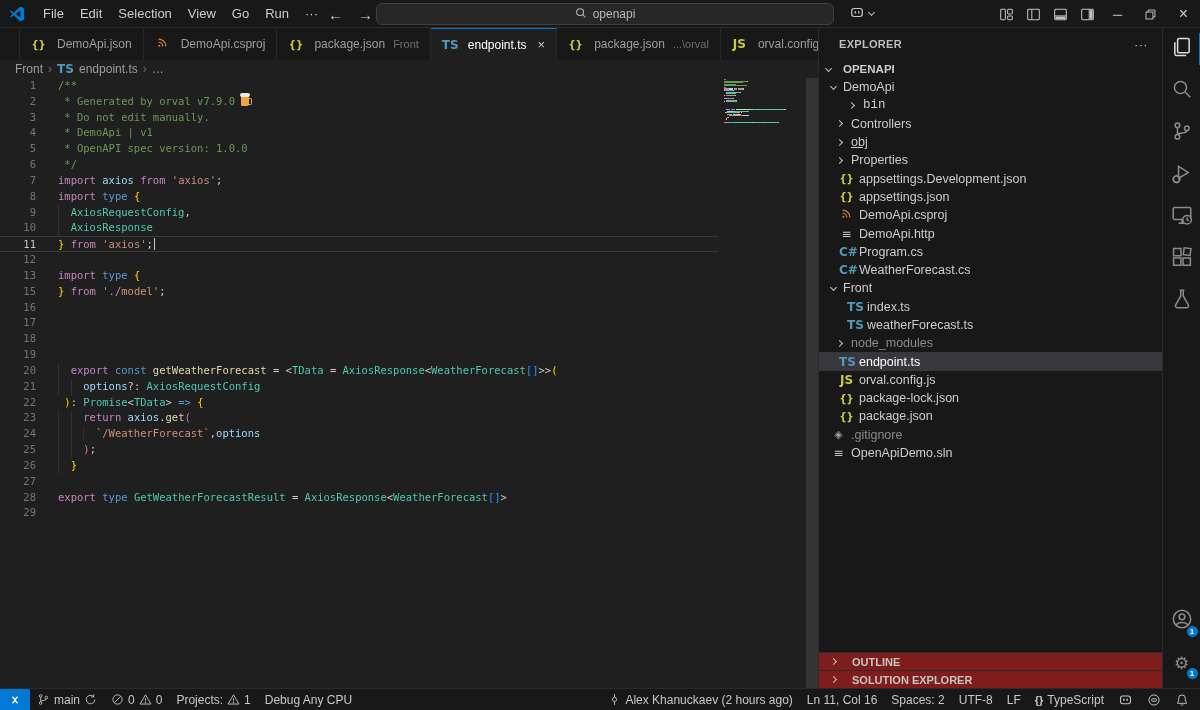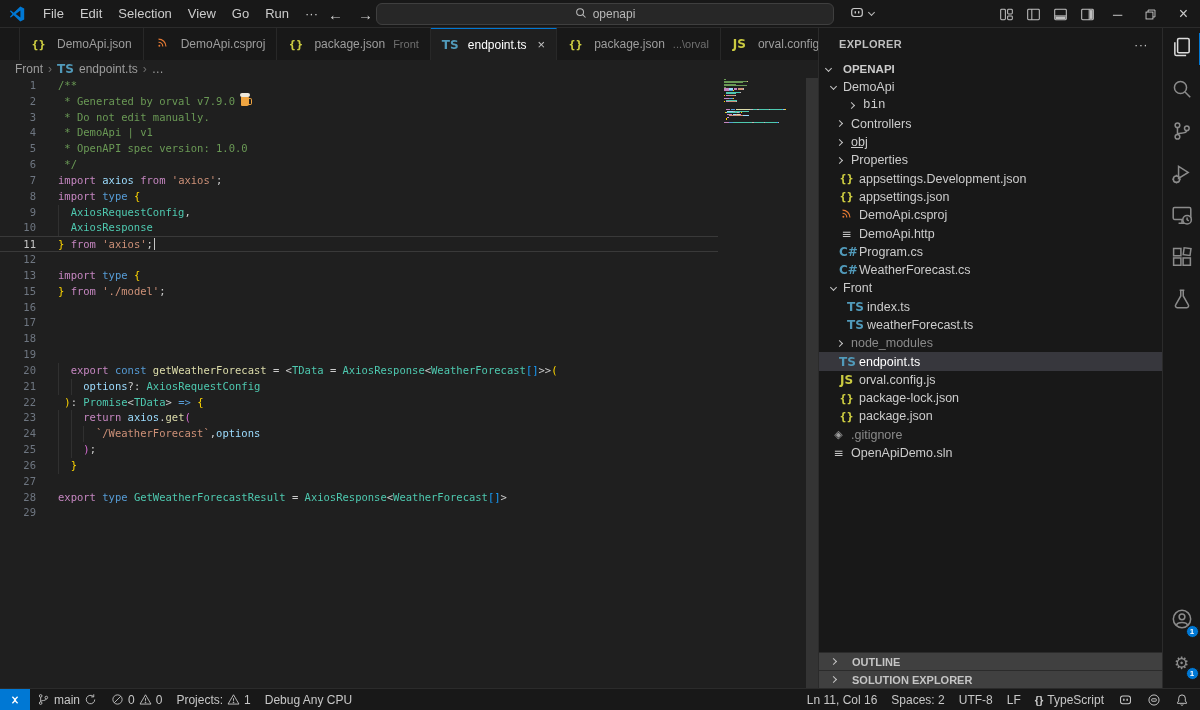--- a/index.html
+++ b/index.html
@@ -83,21 +83,21 @@
   .trow.dim .lbl{ color:#8a8a8a; }
   .chev{ width:5px; height:5px; border-right:1.2px solid #c5c5c5; border-bottom:1.2px solid #c5c5c5;
          flex:none; margin-right:7px; }
   .chev.open{ transform:rotate(45deg); margin-top:-2px; }
   .chev.closed{ transform:rotate(-45deg); margin-left:-2px; margin-right:9px; }
   .fi{ width:15px; flex:none; text-align:center; margin-right:5px; font-weight:bold; font-size:12px;
        font-family:"DejaVu Sans",sans-serif; }
   .fi-json{ color:#cbcb41; font-size:10px; } .fi-ts{ color:#519aba; } .fi-js{ color:#cbcb41; }
   .fi-cs{ color:#519aba; } .fi-txt{ color:#c5c5c5; font-size:12px; font-weight:normal; }
   .fi-git{ color:#9d9d9d; font-size:11px; font-weight:normal; }
-  .panels{ position:absolute; left:0; bottom:0; width:100%; background:#404040; }
+  .panels{ position:absolute; left:0; bottom:0; width:100%; background:#7f1d1d; }
   .panel-row{ height:18px; border-top:1px solid #2b2b2b; display:flex; align-items:center; gap:7px;
               padding-left:14px; font-size:11px; font-weight:bold; color:#c5c5c5; }
 
   
   .activitybar{ position:absolute; left:1162px; top:28px; width:38px; height:660px; background:#181818;
                 border-left:1px solid #2b2b2b; display:flex; flex-direction:column; align-items:center; }
   .ab-item{ width:38px; height:42px; display:flex; align-items:center; justify-content:center;
             color:#8b8b8b; position:relative; }
   .ab-item.active{ color:#dcdcdc; }
   .ab-item.active::after{ content:''; position:absolute; right:0; top:5px; height:32px; width:2px; background:#0078d4; }
@@ -537,20 +537,29 @@
             <circle cx="8" cy="11.5" r="0.5" fill="currentColor"></circle>
           </svg>
         </span>
       <span>1</span>
     </div>
     <div class="sb-item">
       <span>Debug Any CPU</span>
     </div>
     <div class="sb-right">
       <div class="sb-item">
+        <span>
+            <svg width="13" height="13" viewBox="0 0 16 16" fill="none" stroke="currentColor" stroke-width="1.1">
+              <circle cx="8" cy="8" r="2.6"></circle>
+              <path d="M8 1.2 V5.4 M8 10.6 V14.8"></path>
+            </svg>
+          </span>
+        <span>Alex Khanuckaev (2 hours ago)</span>
+      </div>
+      <div class="sb-item">
         <span>Ln 11, Col 16</span>
       </div>
       <div class="sb-item">
         <span>Spaces: 2</span>
       </div>
       <div class="sb-item">
         <span>UTF-8</span>
       </div>
       <div class="sb-item">
         <span>LF</span>

